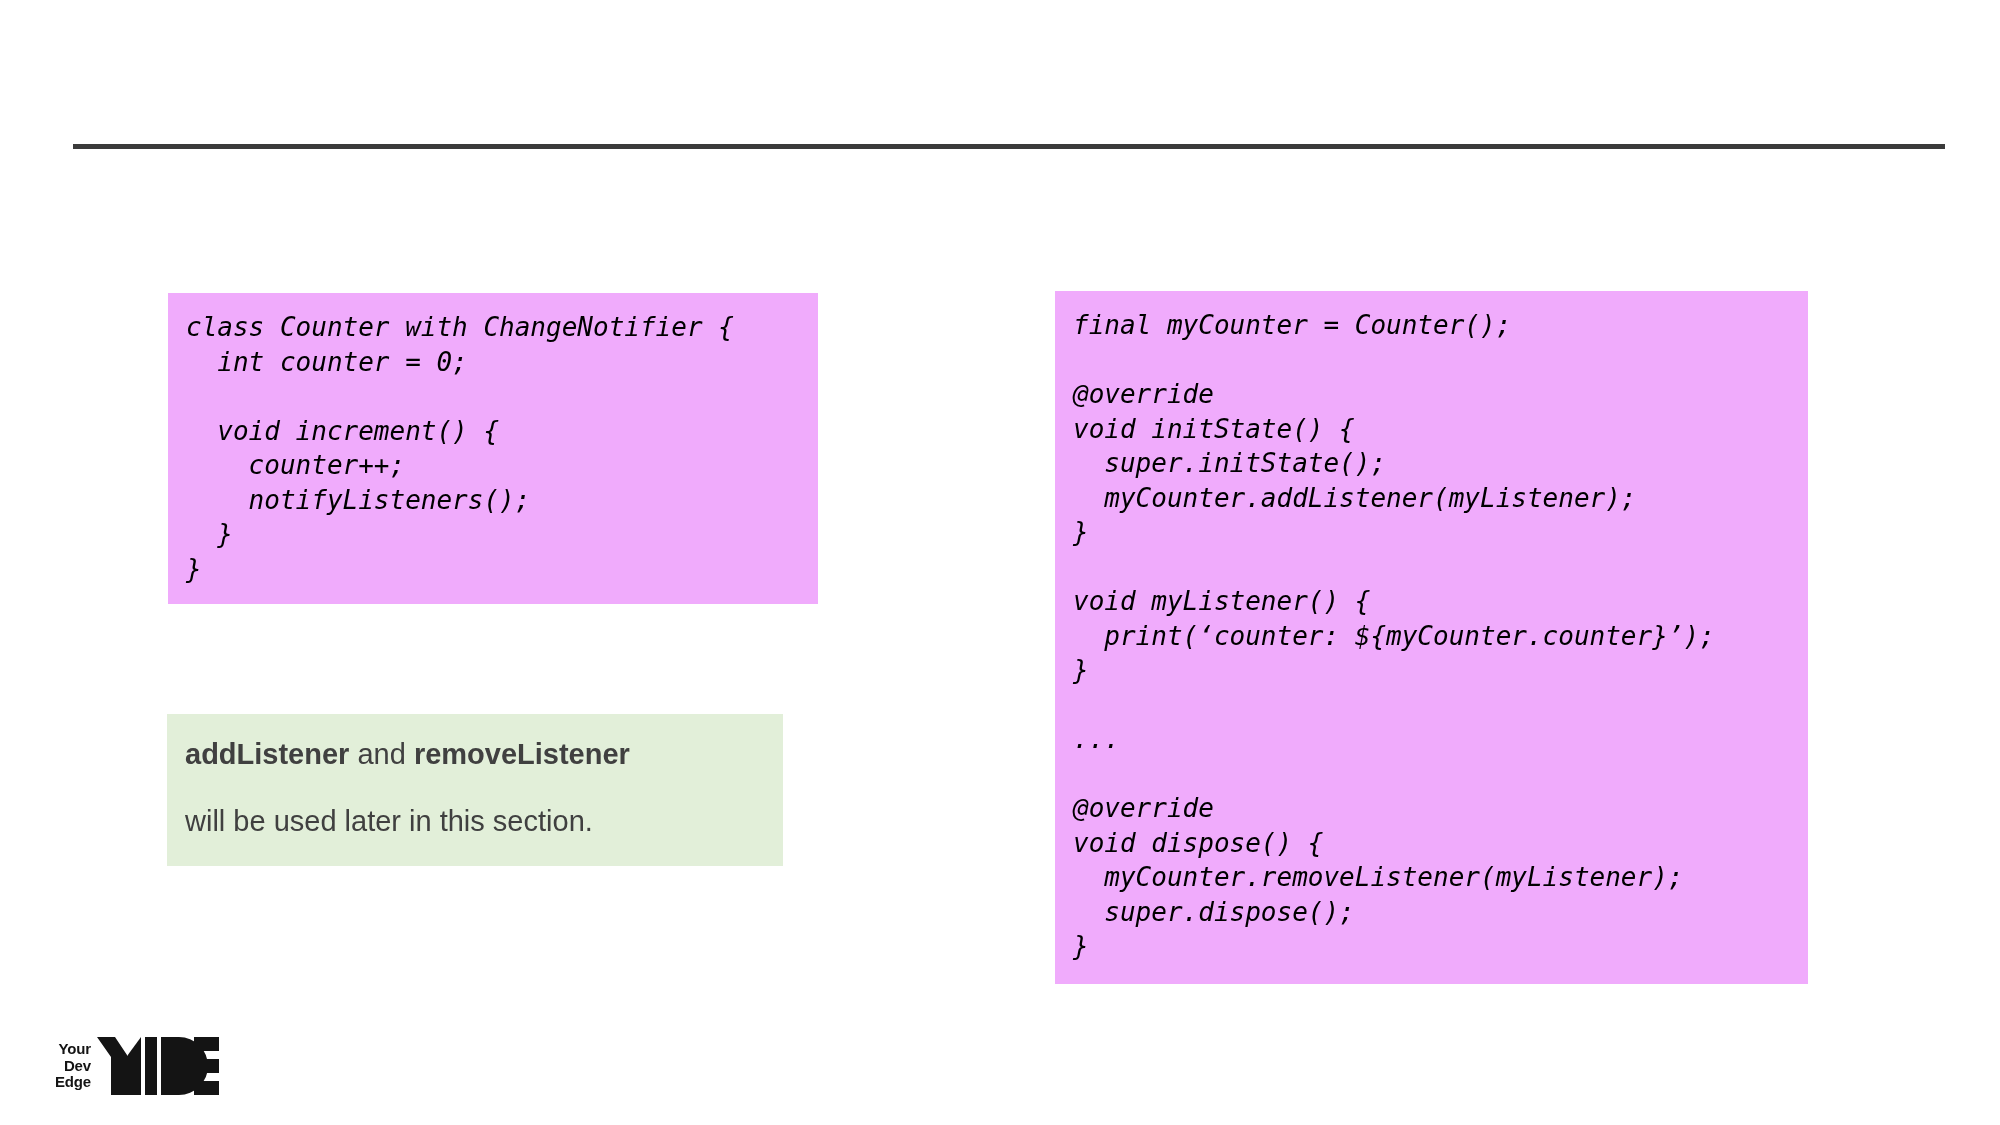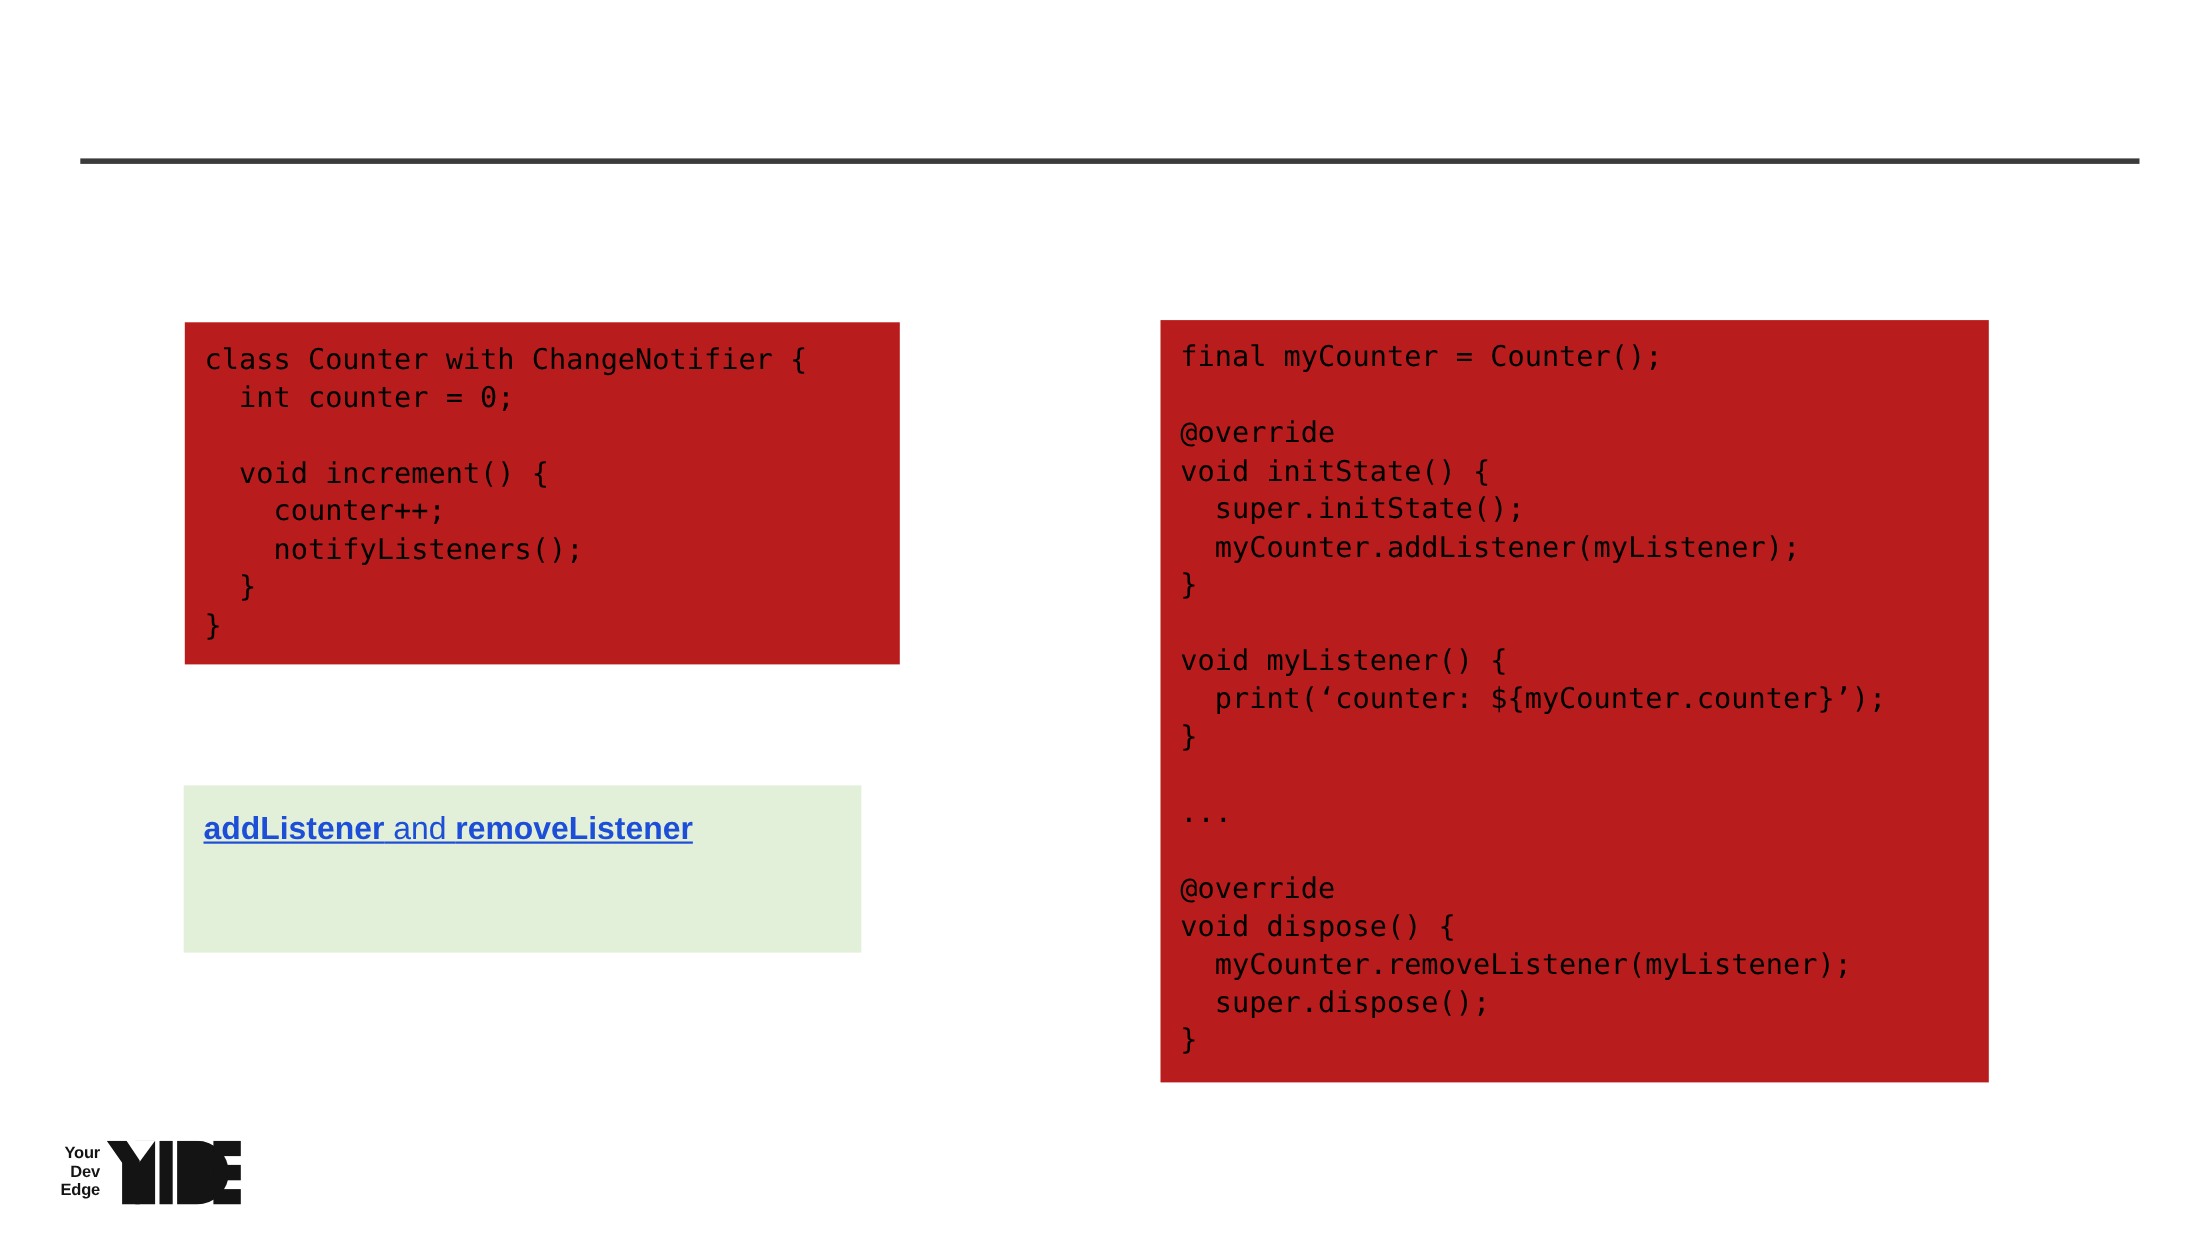--- a/index.html
+++ b/index.html
@@ -37,25 +37,26 @@
     left: 73px;
     top: 144px;
     width: 1872px;
     height: 5px;
     background: #3b3b3b;
   }
 
   
   .code-block {
     position: absolute;
-    background: #b91c1c;
+    background: #f0abfc;
     color: #000000;
     font-family: "DejaVu Sans Mono", "Liberation Mono", monospace;
     white-space: pre;
     box-sizing: border-box;
+    font-style: italic;
   }
   #code-left {
     left: 168px;
     top: 267px;
     width: 650px;
     padding: 17px 18px 18px 18px;
     font-size: 26px;
     line-height: 34.5px;
   }
   #code-right {
@@ -74,23 +75,22 @@
     top: 714px;
     width: 616px;
     height: 152px;
     background: #e2efd9;
     box-sizing: border-box;
     padding: 26px 18px 0 18px;
   }
   .callout-line {
     font-size: 29px;
     line-height: 1.0;
-    color: #1d4ed8;
+    color: #404040;
     font-weight: 400;
-    text-decoration: underline;
   }
   .callout-line-1 { margin-bottom: 38px; }
   .callout-line b { font-weight: 700; }
 
   
   .logo {
     position: absolute;
     left: 55px;
     top: 1035px;
     height: 62px;
@@ -147,20 +147,21 @@
 @override
 void dispose() {
   myCounter.removeListener(myListener);
   super.dispose();
 }</pre>
 
   <div class="callout">
     <div class="callout-line callout-line-1">
       <b>addListener</b><span> and </span><b>removeListener</b>
     </div>
+    <div class="callout-line callout-line-2">will be used later in this section.</div>
   </div>
 
   <div class="logo">
     <div class="logo-words">
       <span>Your</span>
       <span>Dev</span>
       <span>Edge</span>
     </div>
     <svg class="logo-mark" width="122" height="58" viewBox="0 0 122 58" aria-hidden="true">
 

